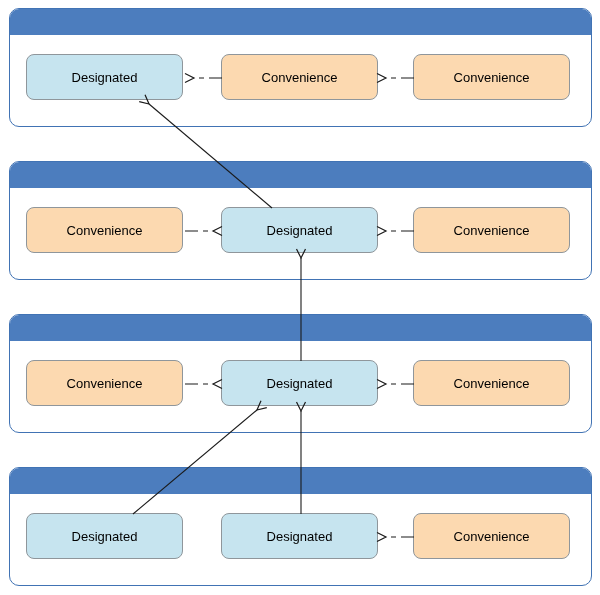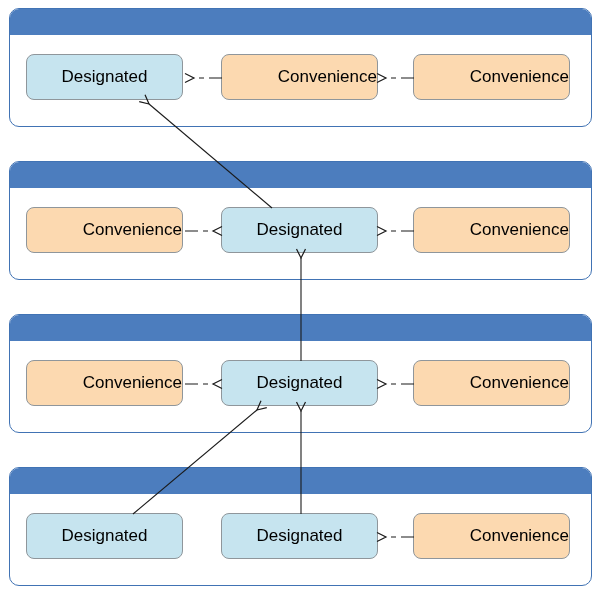--- a/index.html
+++ b/index.html
@@ -39,25 +39,25 @@
     position: absolute;
     top: 45px;
     width: 157px;
     height: 46px;
     box-sizing: border-box;
     border: 1px solid var(--box-border);
     border-radius: 8px;
     display: flex;
     align-items: center;
     justify-content: center;
-    font-size: 17px;
+    font-size: 13px;
     color: #000000;
   }
   .box.designated { background: var(--designated-fill); }
-  .box.convenience { background: var(--convenience-fill); justify-content: flex-end; }
+  .box.convenience { background: var(--convenience-fill); }
   .pos-1 { left: 16px; }
   .pos-2 { left: 211px; }
   .pos-3 { left: 403px; }
   .arrow-layer {
     position: absolute;
     left: 0; top: 0;
     width: 600px; height: 595px;
     z-index: 5;
     pointer-events: none;
   }

